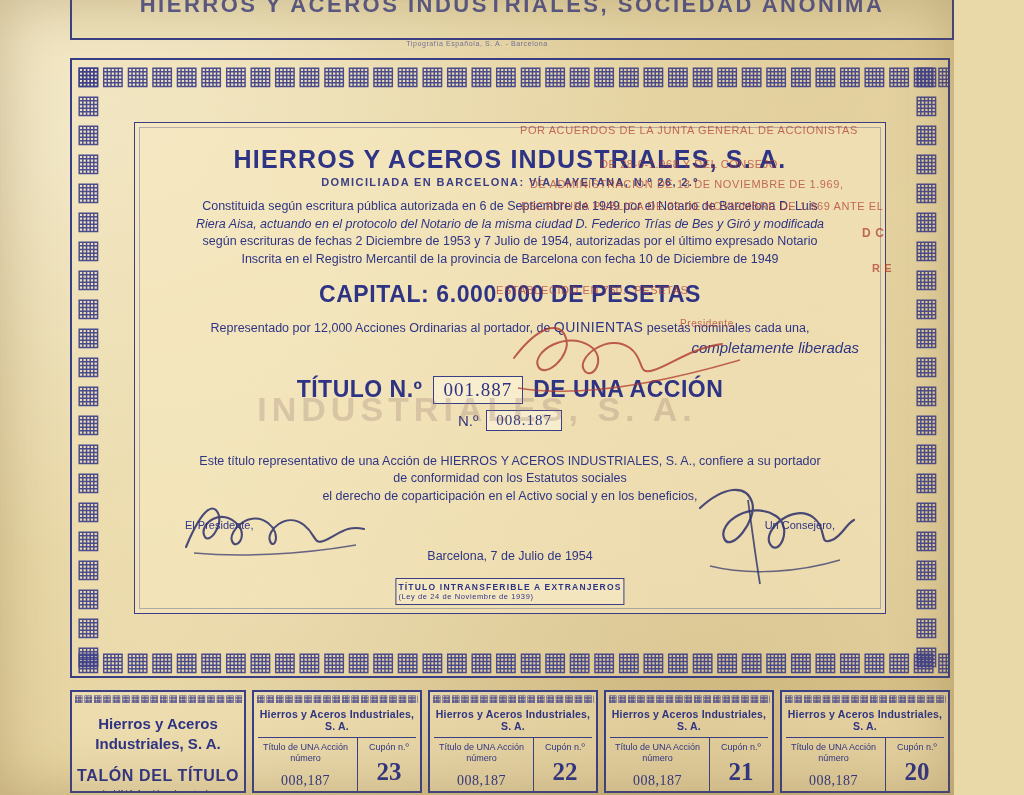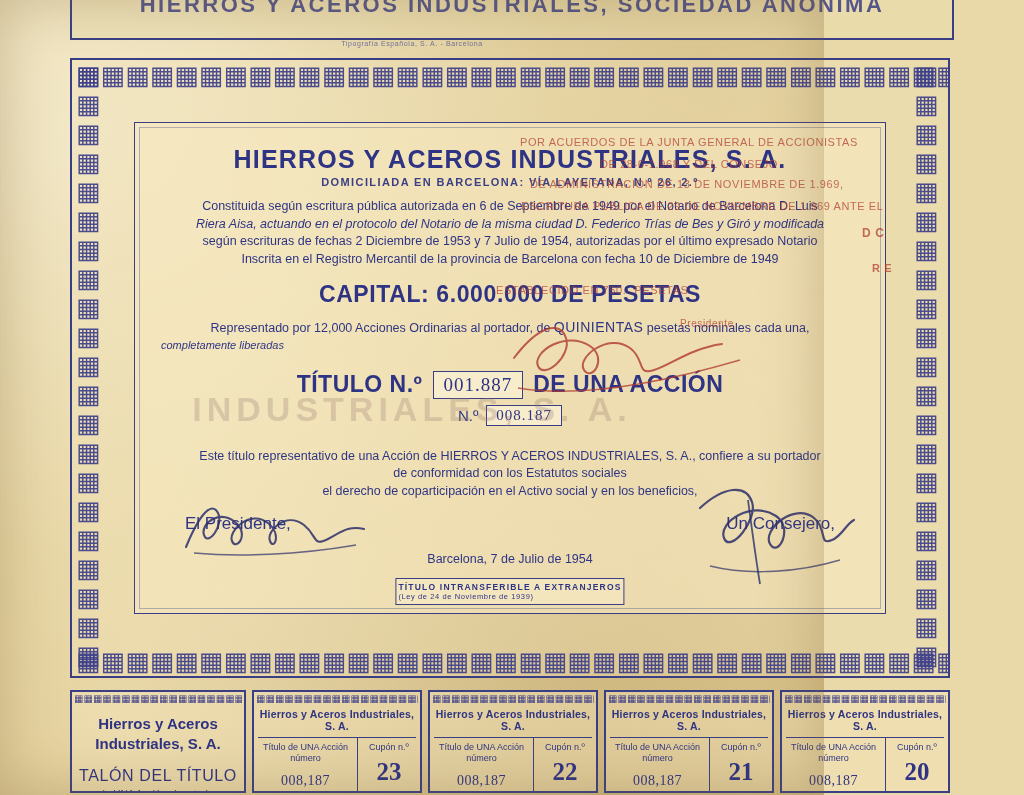--- a/index.html
+++ b/index.html
@@ -3,21 +3,21 @@
 <meta charset="utf-8">
 <style>
   html,body{margin:0;padding:0;}
   body{
     width:1024px;height:795px;overflow:hidden;
     background:#e9d9a8;
     font-family:"Liberation Sans", sans-serif;
     color:#2b2f6b;
   }
   #page{
-    position:relative;width:824px;height:795px;
+    position:relative;width:954px;height:795px;
     background:linear-gradient(160deg,#efe0b2 0%,#e8d6a2 35%,#e3cf99 70%,#ddc78f 100%);
   }
   
   #page::before{
     content:"";position:absolute;inset:0;
     background:
       radial-gradient(ellipse at 12% 18%, rgba(255,255,255,.35), transparent 45%),
       radial-gradient(ellipse at 85% 10%, rgba(180,150,90,.25), transparent 50%),
       radial-gradient(ellipse at 70% 90%, rgba(160,130,70,.28), transparent 55%),
       radial-gradient(ellipse at 30% 75%, rgba(255,250,230,.25), transparent 50%);
@@ -86,21 +86,21 @@
     margin:0 6px 1px 6px;
   }
   .capital{
     text-align:center;font-size:23px;font-weight:bold;letter-spacing:.6px;
     color:#2e3384;margin:14px 0 10px 0;
   }
   .repr{
     text-align:center;font-size:12.5px;color:#2f3585;line-height:1.35;margin-bottom:2px;
   }
   .repr .big{font-size:14px;letter-spacing:.5px;}
-  .libre{text-align:left;font-size:11px;font-style:italic;color:#2f3585;margin-bottom:20px;}
+  .libre{text-align:right;font-size:15px;font-style:italic;color:#2f3585;margin-bottom:20px;}
 
   .titulo-row{
     display:flex;align-items:center;justify-content:center;gap:10px;margin-top:14px;
   }
   .titulo-row .lbl{font-size:23px;font-weight:bold;letter-spacing:.5px;color:#2e3384;}
   .numbox{
     border:1px solid #3a3f85;background:rgba(255,250,230,.5);
     padding:2px 10px;font-size:19px;letter-spacing:1px;color:#2e3384;
     font-family:"Liberation Serif", serif;
   }
@@ -109,21 +109,21 @@
   }
   .num2-row .lbl{font-size:15px;color:#2e3384;}
   .numbox.sm{font-size:15px;padding:1px 9px;}
 
   .closing{
     text-align:center;font-size:12.5px;line-height:1.4;color:#2f3585;margin-top:22px;
   }
 
   .sign-row{
     display:flex;justify-content:space-between;align-items:center;
-    margin-top:14px;padding:0 24px;font-size:17px;color:#2f3585;
+    margin-top:14px;padding:0 24px;font-size:11px;color:#2f3585;
   }
   .place{
     text-align:center;font-size:12.5px;color:#2f3585;margin-top:18px;
   }
   .transfer{
     position:absolute;left:50%;transform:translateX(-50%);bottom:8px;
     border:1px solid #3a3f85;padding:3px 2px;
     background:rgba(250,238,202,.5);
   }
   .transfer .l1{font-size:8.5px;letter-spacing:1.2px;color:#2f3585;font-weight:bold;}
@@ -135,21 +135,21 @@
     font-size:34px;font-weight:bold;letter-spacing:5px;
     color:rgba(150,120,110,.28);white-space:nowrap;pointer-events:none;
   }
 
   
   .stamp{
     position:absolute;color:#b03a2e;opacity:.72;
     font-size:11px;letter-spacing:.6px;white-space:nowrap;
     font-family:"Liberation Sans", sans-serif;
   }
-  .stamp.s1{left:520px;top:136px;}
+  .stamp.s1{left:520px;top:124px;}
   .stamp.s2{left:600px;top:158px;}
   .stamp.s3{left:530px;top:178px;}
   .stamp.s4{left:521px;top:200px;}
   .stamp.s5{left:496px;top:284px;}
   .stamp.s6{left:680px;top:318px;font-size:10px;}
   .stamp.dc{left:862px;top:226px;font-size:12px;font-weight:bold;}
   .stamp.re{left:872px;top:262px;font-size:11px;font-weight:bold;}
 
   
   .sig{position:absolute;pointer-events:none;}
@@ -181,21 +181,21 @@
   .coupon .hr{border-top:1px solid #3a3f85;margin:5px 4px 0 4px;}
   .cgrid{display:flex;height:58px;}
   .cleft{flex:1;border-right:1px solid #3a3f85;text-align:center;padding-top:4px;}
   .cright{width:62px;text-align:center;padding-top:4px;}
   .cleft .k{font-size:9px;color:#2f3585;line-height:1.25;}
   .cleft .v{font-size:14px;color:#2e3384;margin-top:8px;font-family:"Liberation Serif", serif;letter-spacing:.5px;}
   .cright .k{font-size:9px;color:#2f3585;}
   .cright .v{font-size:25px;font-weight:bold;color:#2e3384;margin-top:6px;font-family:"Liberation Serif", serif;}
 
   .coupon.first .fline1{text-align:center;font-size:15px;font-weight:bold;color:#2e3384;margin-top:22px;line-height:1.35;}
-  .coupon.first .fline2{text-align:center;font-size:16px;font-weight:normal;letter-spacing:.6px;color:#2e3384;margin-top:12px;}
+  .coupon.first .fline2{text-align:center;font-size:16px;font-weight:bold;letter-spacing:.6px;color:#2e3384;margin-top:12px;}
   .coupon.first .fline3{text-align:center;font-size:10px;color:#2f3585;margin-top:4px;}
 
   
   .edge{
     position:absolute;inset:0;pointer-events:none;
     box-shadow: inset 0 0 60px rgba(120,95,50,.35);
   }
 </style>
 </head>
 <body>

